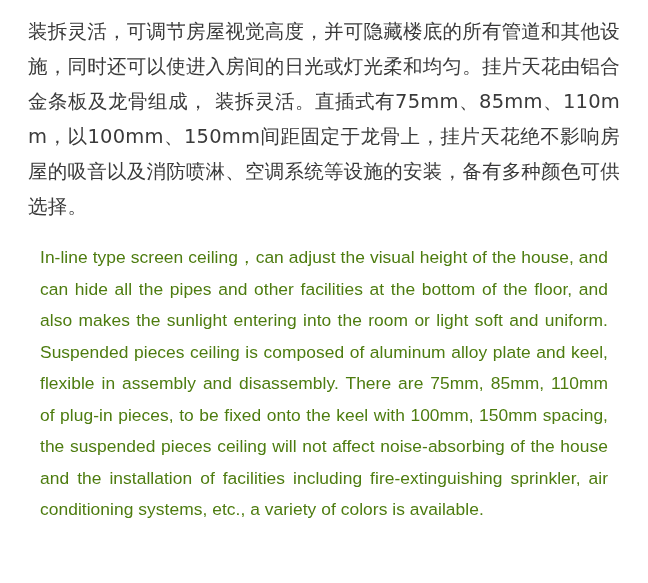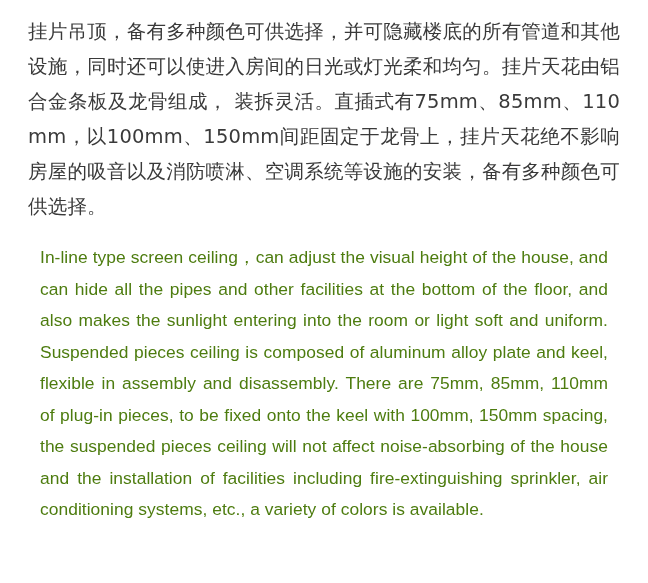--- a/index.html
+++ b/index.html
@@ -39,15 +39,15 @@
     color: #4d7c0f;
     text-align: justify;
     margin: 12px;
     letter-spacing: 0.05px;
   }
 </style>
 </head>
 <body>
 
 <div class="page">
-  <p class="para-cn">挂片吊顶，备有多种颜色可供选择，并可隐藏楼底的所有管道和其他设施，同时还可以使进入房间的日光或灯光柔和均匀。挂片天花由铝合金条板及龙骨组成， 装拆灵活。直插式有75mm、85mm、110mm，以100mm、150mm间距固定于龙骨上，挂片天花绝不影响房屋的吸音以及消防喷淋、空调系统等设施的安装，备有多种颜色可供选择。</p>
+  <p class="para-cn">装拆灵活，可调节房屋视觉高度，并可隐藏楼底的所有管道和其他设施，同时还可以使进入房间的日光或灯光柔和均匀。挂片天花由铝合金条板及龙骨组成， 装拆灵活。直插式有75mm、85mm、110mm，以100mm、150mm间距固定于龙骨上，挂片天花绝不影响房屋的吸音以及消防喷淋、空调系统等设施的安装，备有多种颜色可供选择。</p>
   <p class="para-en">In-line type screen ceiling，can adjust the visual height of the house, and can hide all the pipes and other facilities at the bottom of the floor, and also makes the sunlight entering into the room or light soft and uniform. Suspended pieces ceiling is composed of aluminum alloy plate and keel, flexible in assembly and disassembly. There are 75mm, 85mm, 110mm of plug-in pieces, to be fixed onto the keel with 100mm, 150mm spacing, the suspended pieces ceiling will not affect noise-absorbing of the house and the installation of facilities including fire-extinguishing sprinkler, air conditioning systems, etc., a variety of colors is available.</p>
 </div>
 
 </body></html>

